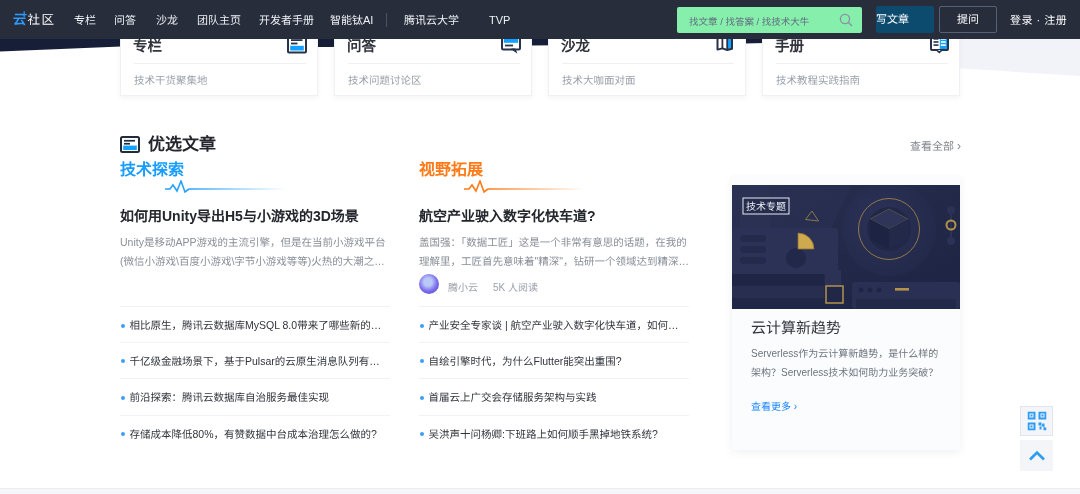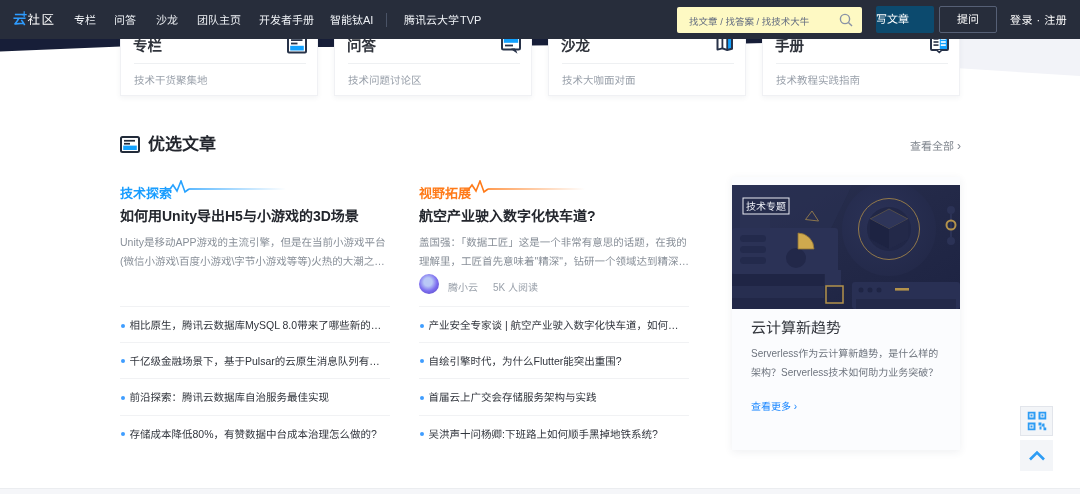--- a/index.html
+++ b/index.html
@@ -23,37 +23,37 @@
   .tcard .dv { position:absolute; left:13px; right:11px; top:43px; height:1px; background:#eef0f2; }
   .tcard .sub { position:absolute; left:13px; top:51.5px; font-size:10.5px; color:#9aa1ab; }
 
   
   .nav { left:0; top:0; width:1080px; height:39px; background:#272d3b; z-index:10; }
   .nav .logo { position:absolute; left:13px; top:13px; font-size:13px; line-height:13px; color:#fff; letter-spacing:1.5px;}
   .nav .logo .yun { color:#2e9cff; position:relative; font-weight:bold;}
   .nav .logo .plus { position:absolute; top:-4px; right:-1px; font-size:10px; color:#2e9cff; font-weight:bold;}
   .nav .mi { position:absolute; top:0; height:39px; line-height:40px; font-size:11px; color:#eef1f5; }
   .nav .sep { position:absolute; top:13px; height:14px; width:1px; background:#4a5366; }
-  .nav .search { position:absolute; left:677px; top:7px; width:185px; height:26px; background:#fef9c3; border-radius:2px; }
+  .nav .search { position:absolute; left:677px; top:7px; width:185px; height:26px; background:#86efac; border-radius:2px; }
   .nav .search .ph { position:absolute; left:12px; top:7px; font-size:9.5px; color:#646d80; }
   .nav .search svg { position:absolute; right:9px; top:6px; }
   .btn-write { position:absolute; left:876px; top:6px; width:58px; height:27px; background:#0c4a6e; color:#fff;
     font-size:11px; text-align:left; line-height:27px; border-radius:2px;}
   .btn-ask { position:absolute; left:939px; top:6px; width:58px; height:27px; border:1px solid #566076; color:#fff;
     font-size:11px; text-align:center; line-height:25px; border-radius:2px;}
   .login { position:absolute; left:1010px; top:0; height:39px; line-height:40px; font-size:11px; color:#fff; letter-spacing:0.5px;}
 
   
   .sec-icon { left:120px; top:136px; }
   .sec-title { left:148px; top:135px; font-size:17px; font-weight:bold; color:#23262d; line-height:20px;}
   .sec-more { left:910px; top:137px; font-size:11px; color:#81878f; }
   .sec-more .ar { color:#81878f; font-size:12px; }
 
   
-  .col-label { top:188px; font-size:13px; line-height:12px; font-weight:bold; }
+  .col-label { top:164px; font-size:16px; line-height:12px; font-weight:bold; }
   .lab-blue { color:#189dff; }
   .lab-orange { color:#ff7a18; }
   .wave { top:180px; }
   .art-title { top:208px; width:272px; font-size:14px; font-weight:bold; color:#23262d; line-height:17px; white-space:nowrap; }
   .art-ex { top:233px; width:272px; font-size:10.5px; color:#888f98; line-height:18.5px;
     display:-webkit-box; -webkit-line-clamp:2; -webkit-box-orient:vertical; overflow:hidden; }
   .author { top:274px; height:20px; }
   .author .av { position:absolute; left:0; top:0; width:20px; height:20px; border-radius:50%; }
   .av1 { background:radial-gradient(circle at 45% 30%, #b9b4ac 0 25%, #63605c 55%, #2e2f33 100%); }
   .av2 { background:radial-gradient(circle at 45% 40%, #b9c8f6 0 25%, #7e6ff0 55%, #4d3db6 100%); }
@@ -142,21 +142,21 @@
   <div class="abs nav">
     <div class="logo"><span class="yun" style="font-weight:bold;">云<span class="plus">+</span></span><span style="font-size:12.5px;">社区</span></div>
     <div class="mi" style="left:74px;">专栏</div>
     <div class="mi" style="left:114px;">问答</div>
     <div class="mi" style="left:156px;">沙龙</div>
     <div class="mi" style="left:197px;">团队主页</div>
     <div class="mi" style="left:259px;">开发者手册</div>
     <div class="mi" style="left:330px;">智能钛AI</div>
     <div class="sep" style="left:386px;"></div>
     <div class="mi" style="left:404px;">腾讯云大学</div>
-    <div class="mi" style="left:460px;">TVP</div>
+    <div class="mi" style="left:489px;">TVP</div>
     <div class="search">
       <span class="ph">找文章 / 找答案 / 找技术大牛</span>
       <svg width="14" height="14" viewBox="0 0 14 14">
           <circle cx="6" cy="6" r="4.6" fill="none" stroke="#8a93a6" stroke-width="1.4"></circle>
           <line x1="9.4" y1="9.4" x2="13" y2="13" stroke="#8a93a6" stroke-width="1.4"></line>
         </svg>
     </div>
     <div class="btn-write">写文章</div>
     <div class="btn-ask">提问</div>
     <div class="login">登录 · 注册</div>

